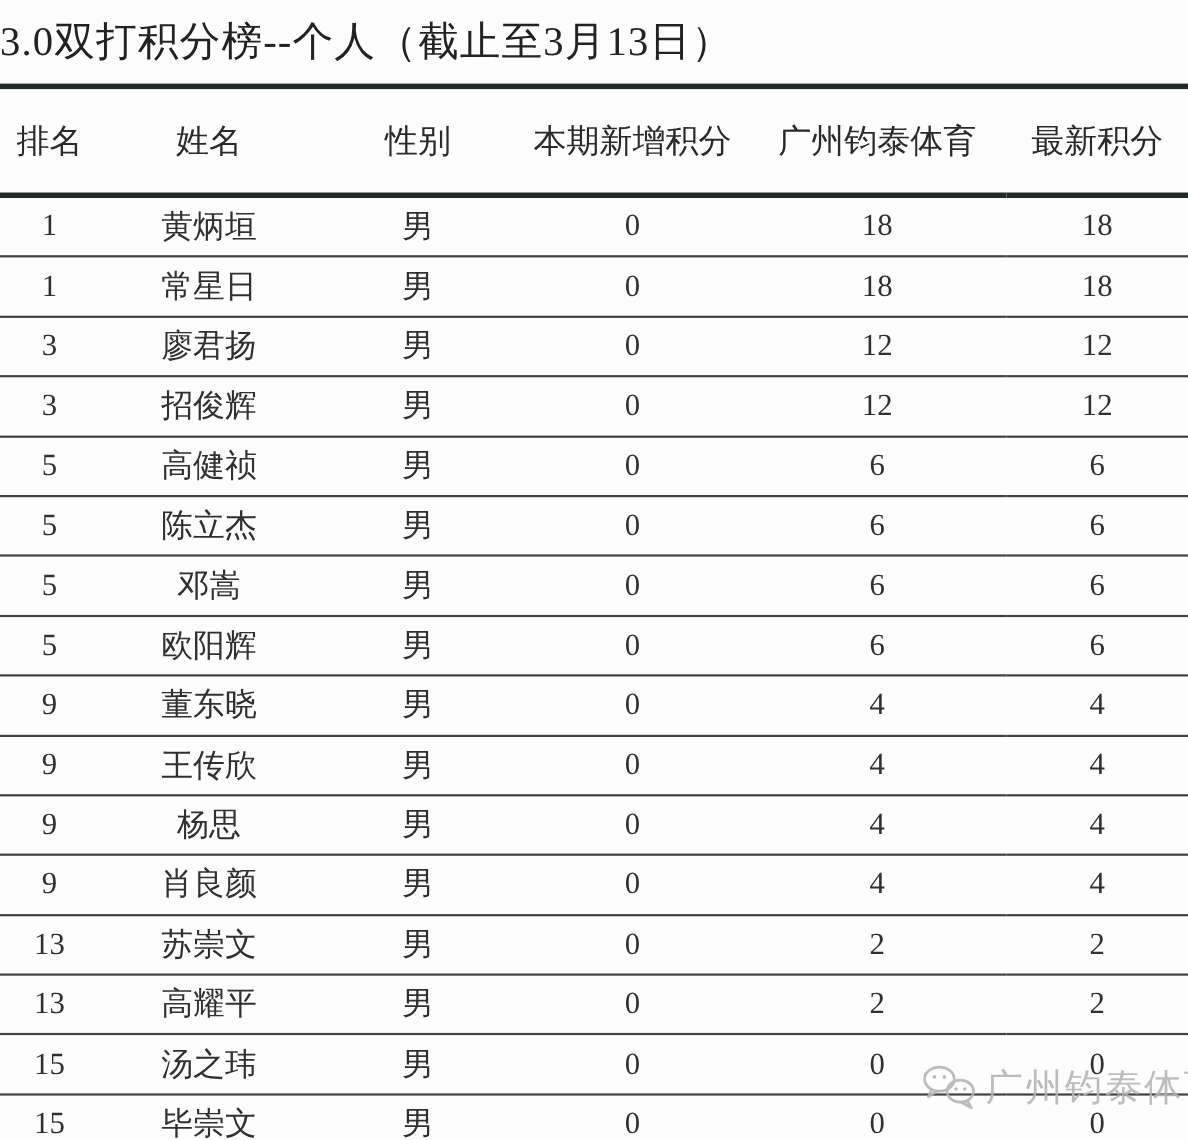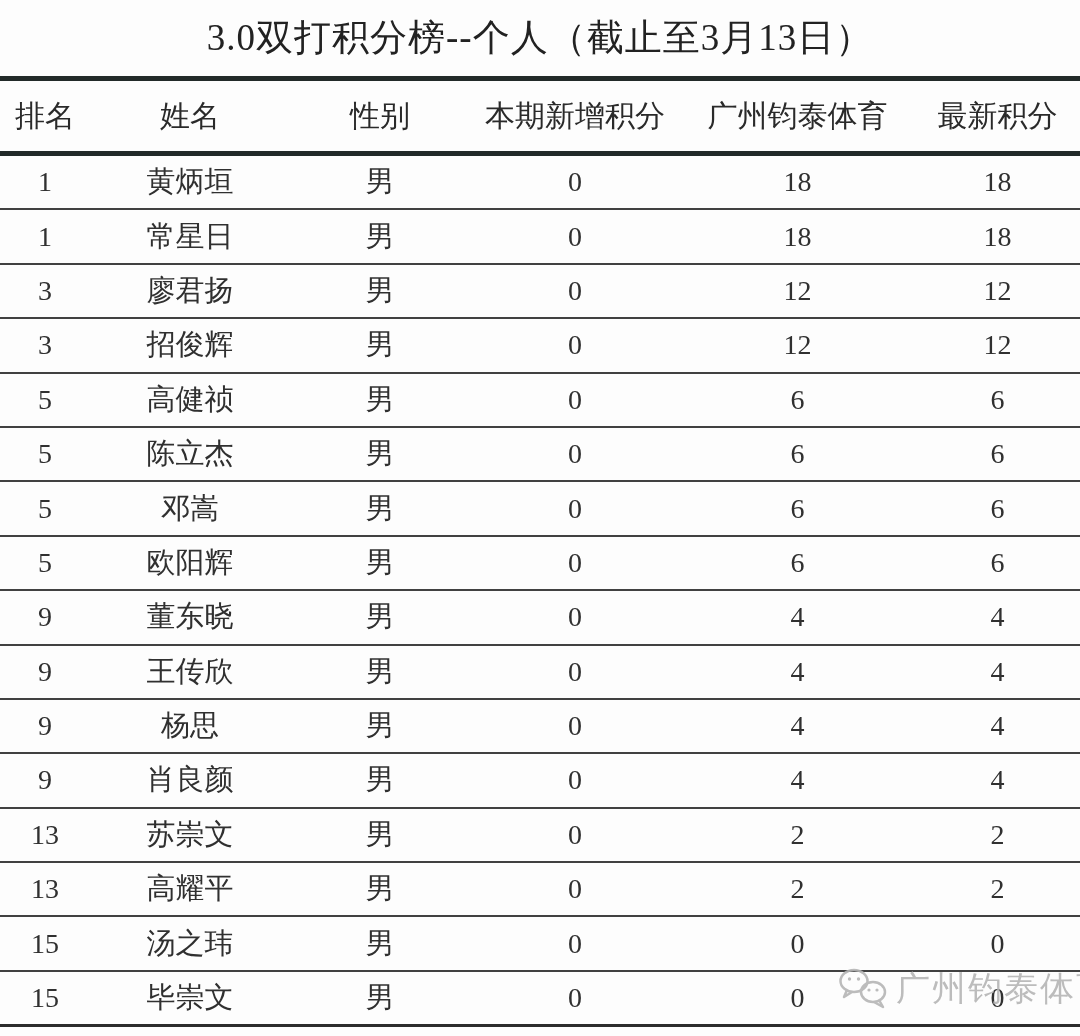--- a/index.html
+++ b/index.html
@@ -12,21 +12,21 @@
   }
   .page {
     position: relative;
     width: 1080px; height: 1036px;
     background: #fdfdfd;
   }
   .title-bar {
     height: 76px;
     display: flex;
     align-items: center;
-    justify-content: center;
+    justify-content: flex-start;
     border-bottom: 5px solid #222a29;
   }
   .title-bar h1 {
     margin: 0;
     font-size: 37px;
     font-weight: 500;
     letter-spacing: 1px;
     color: #222222;
   }
   table.score-table {
@@ -41,21 +41,21 @@
   col.c-new    { width: 235px; }
   col.c-latest { width: 165px; }
 
   thead th {
     height: 70px;
     font-size: 30px;
     font-weight: 500;
     text-align: center;
     vertical-align: middle;
     border-bottom: 5px solid #222a29;
-    padding: 0;
+    padding: 12px;
     color: #2a2a2a;
   }
   tbody td {
     height: 52.4px;
     font-size: 29px;
     text-align: center;
     vertical-align: middle;
     border-bottom: 2px solid #414141;
     padding: 0;
     color: #303030;

